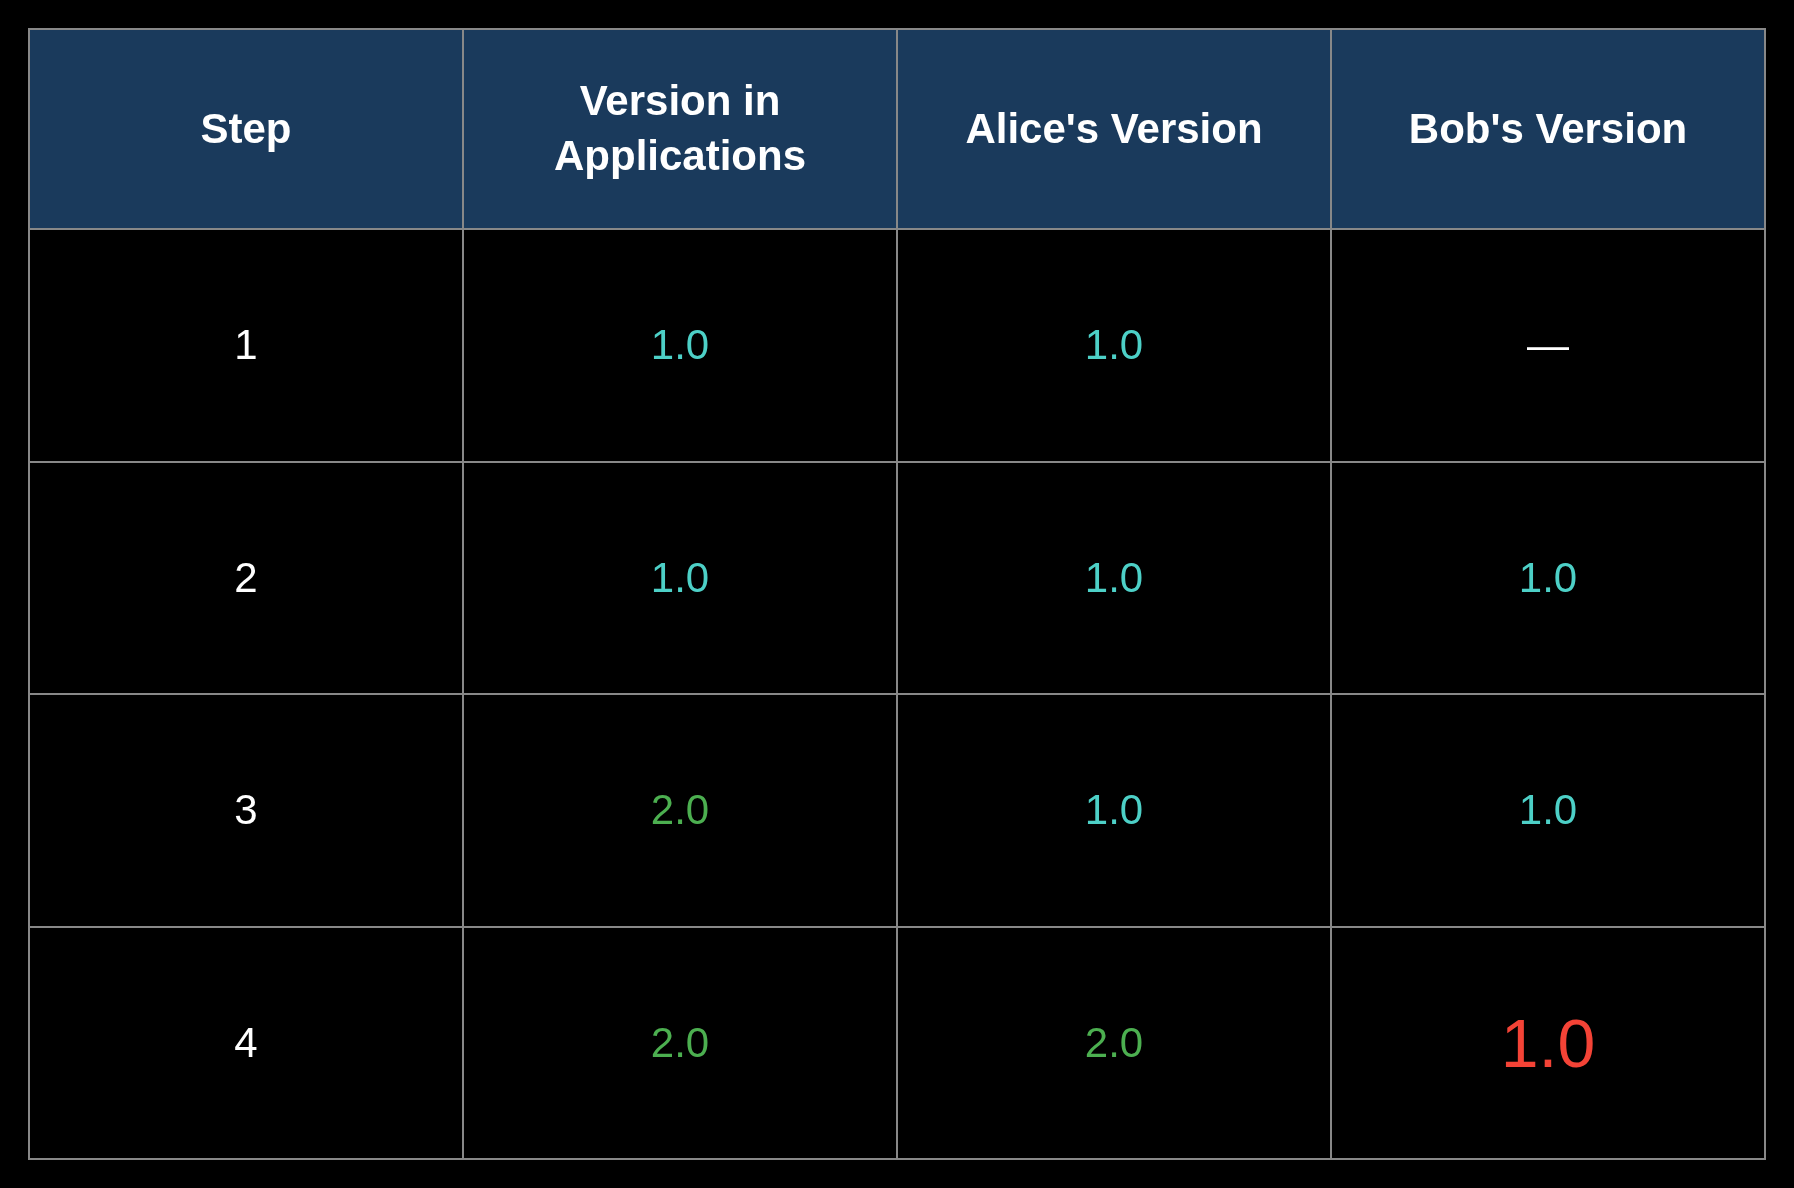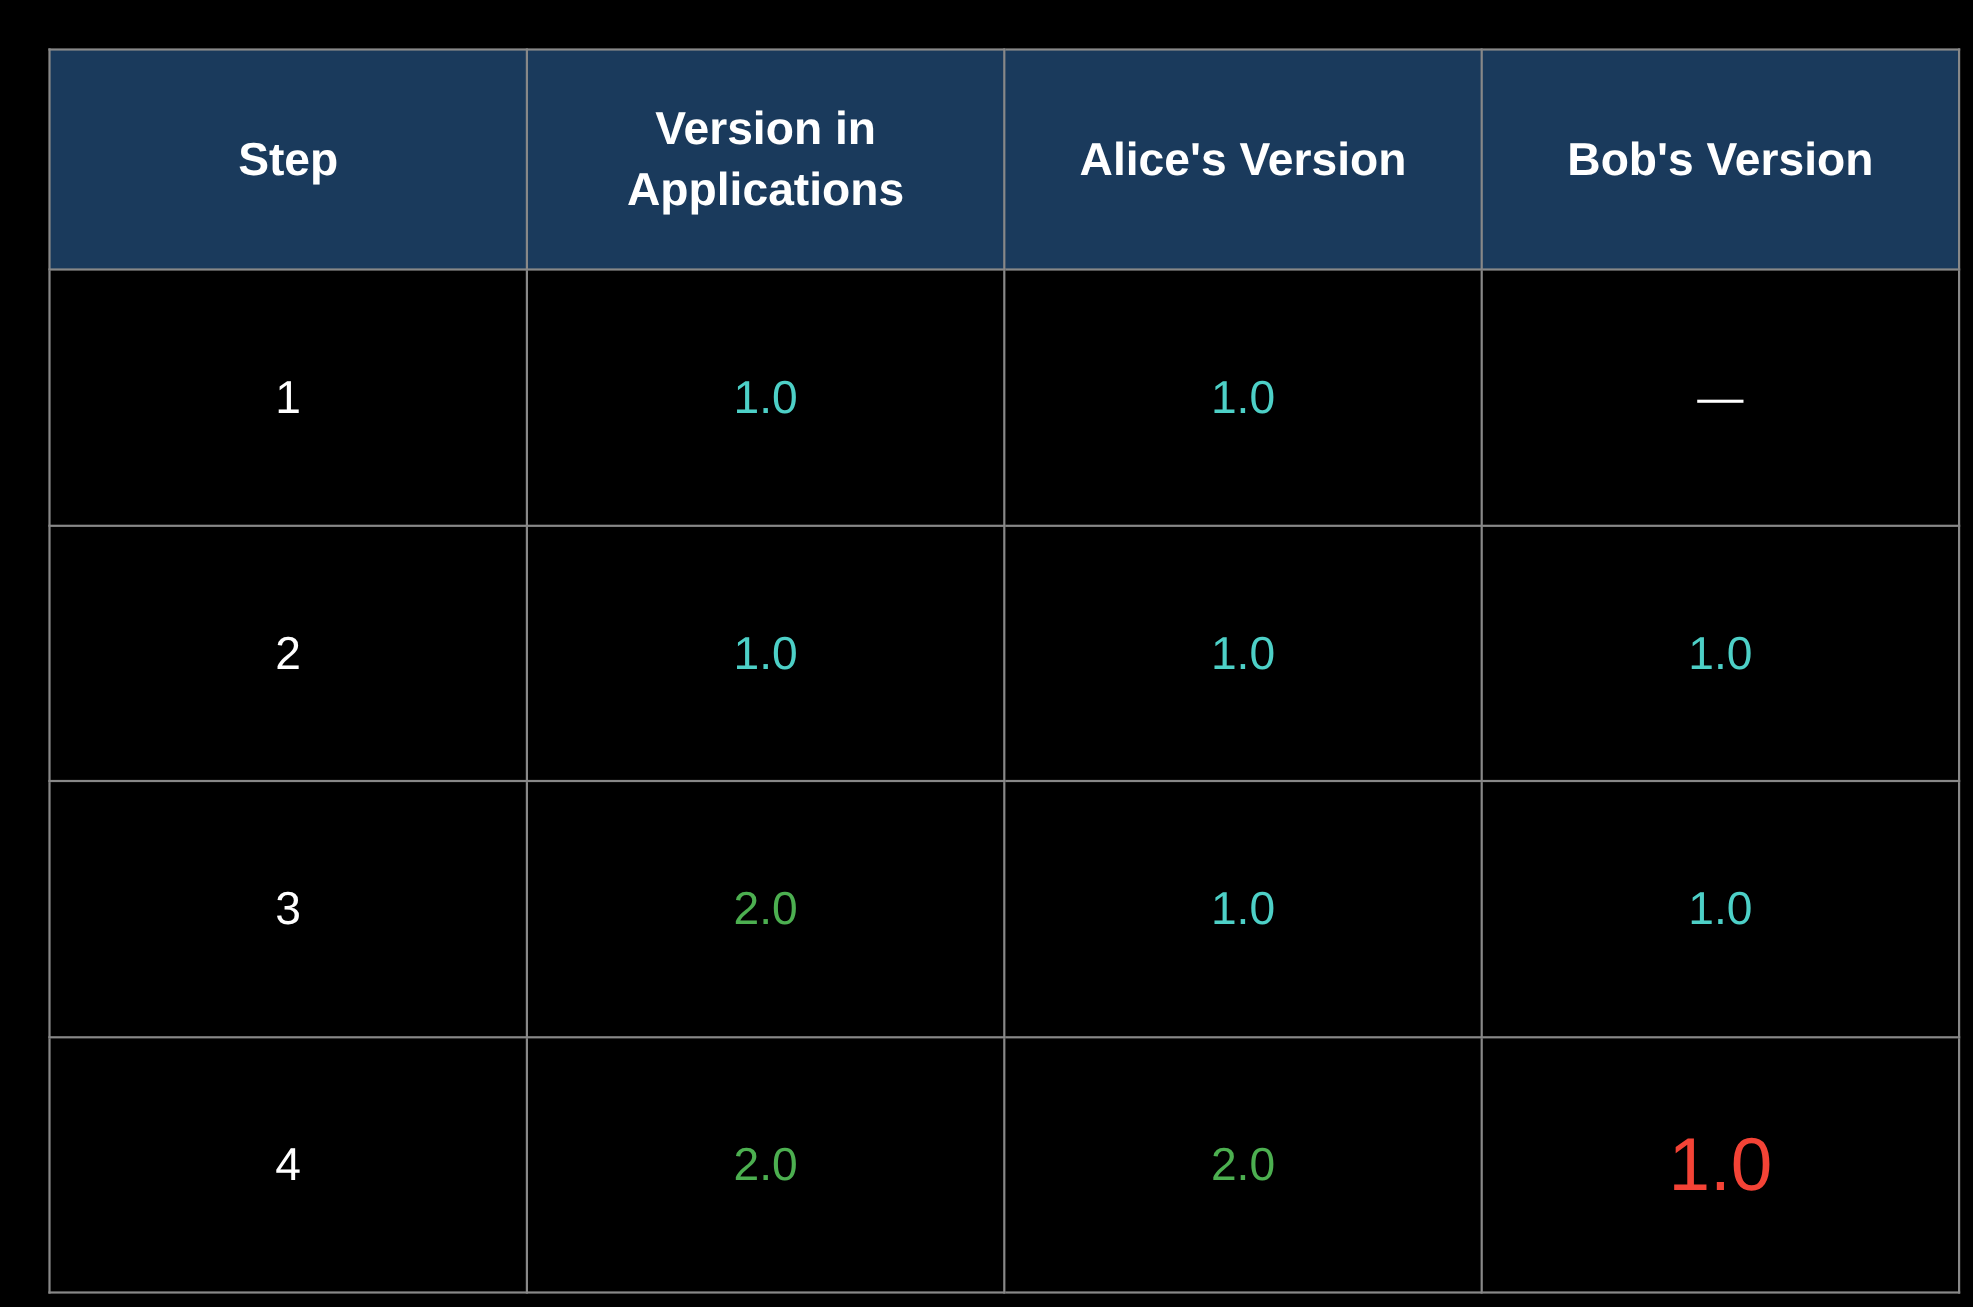--- a/index.html
+++ b/index.html
@@ -1,17 +1,17 @@
 <!DOCTYPE html>
 <html><head>
   <meta charset="utf-8">
   <style>
     * {
       margin: 0;
-      padding: 16px;
+      padding: 0;
       box-sizing: border-box;
     }
     body {
       background: #000000;
       font-family: -apple-system, BlinkMacSystemFont, "Helvetica Neue", Helvetica, Arial, sans-serif;
       width: 1794px;
       height: 1188px;
       padding: 28px;
       display: flex;
       align-items: stretch;

